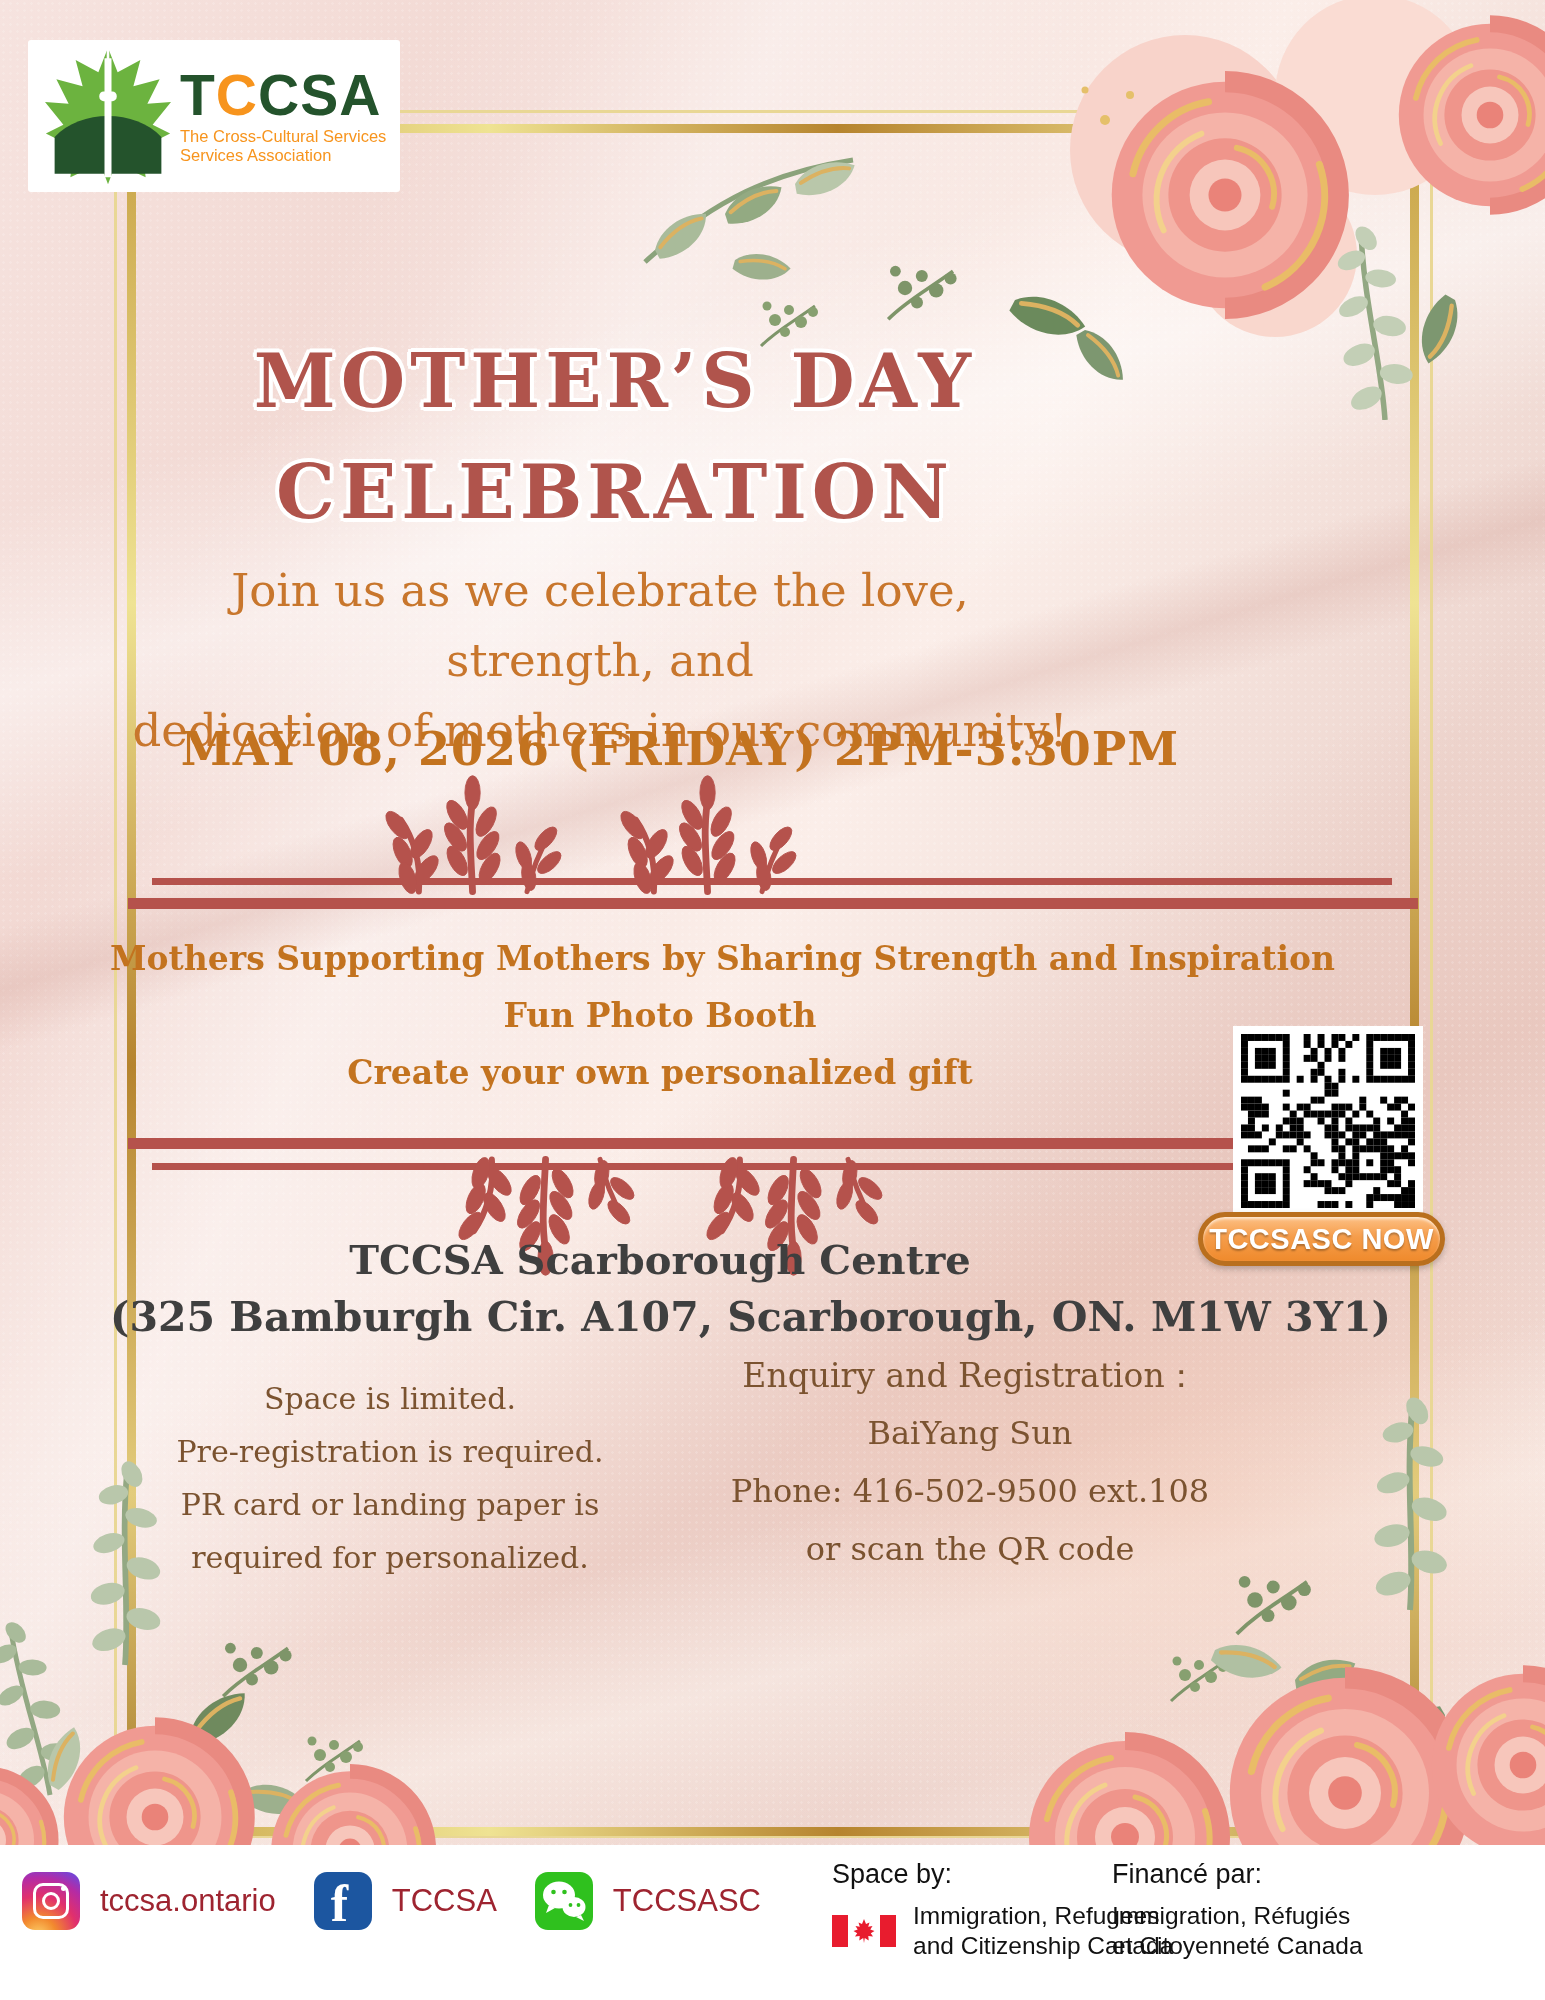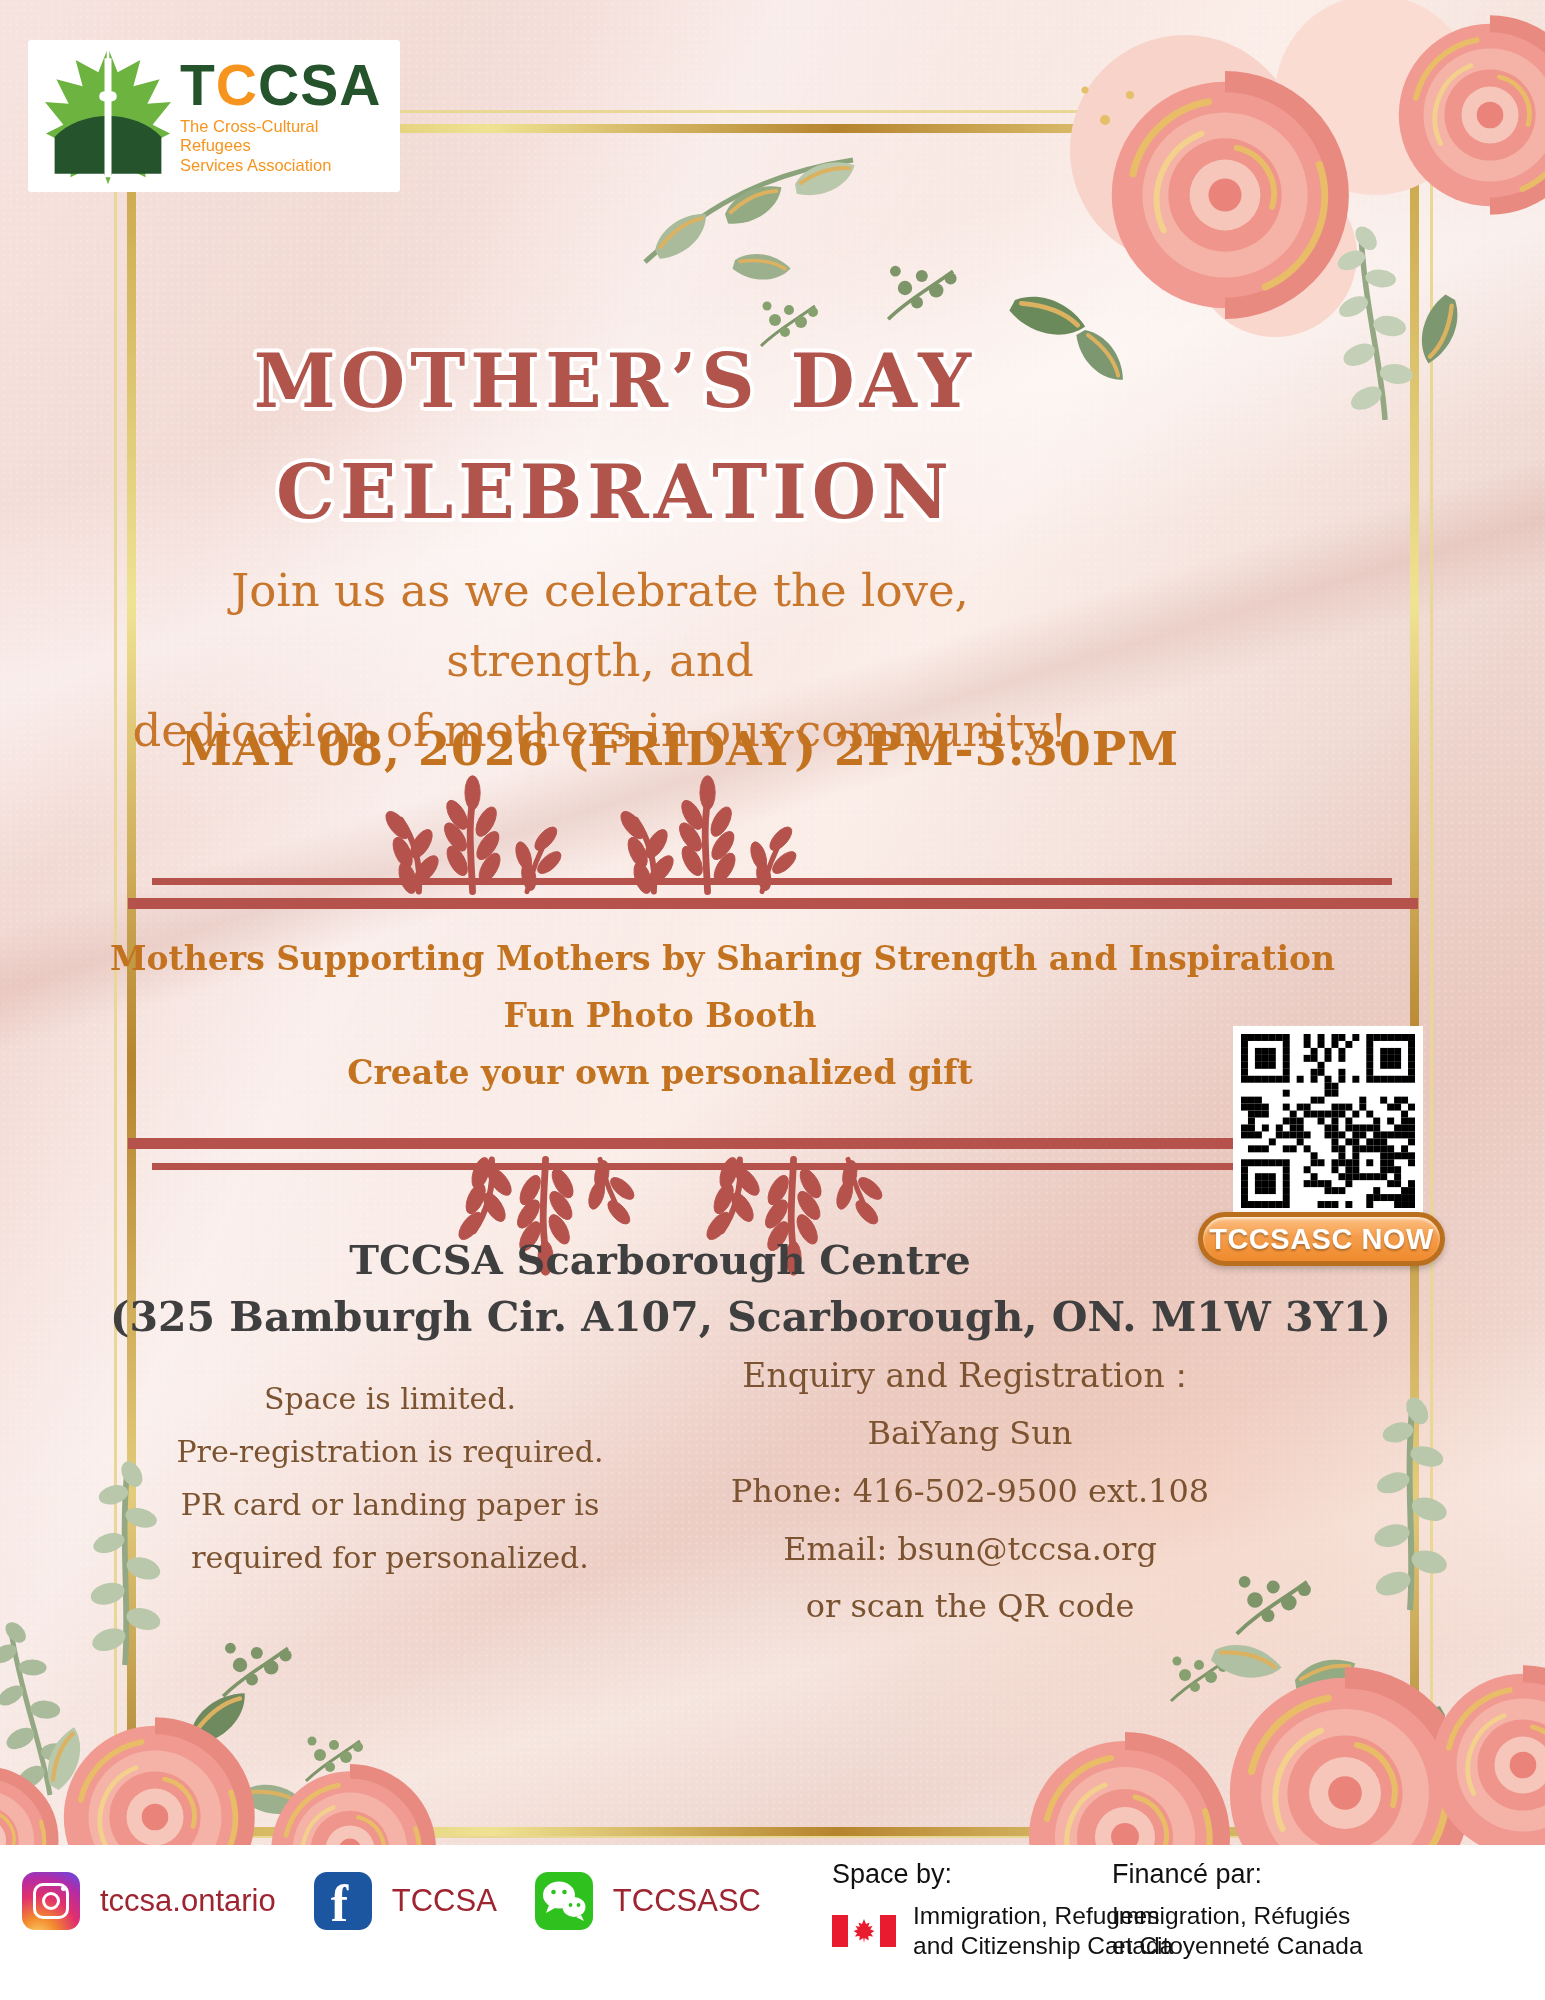--- a/index.html
+++ b/index.html
@@ -258,21 +258,21 @@
     <svg width="132" height="140" viewBox="0 0 150 160">
       <path fill="var(--logo-green)" d="M75,2 L86,30 L112,16 L104,46 L134,38 L120,66 L147,64 L126,90 L146,100 L114,116 L118,150 L84,134 L75,158 L66,134 L32,150 L36,116 L4,100 L24,90 L3,64 L30,66 L16,38 L46,46 L38,16 L64,30 Z"></path>
       <path fill="var(--logo-dark-green)" d="M14,104 C44,72 106,72 136,104 L136,146 L14,146 Z"></path>
       <rect x="71" y="14" width="8" height="136" fill="#fff"></rect>
       <rect x="65" y="52" width="20" height="11" rx="5" fill="#fff"></rect>
       <rect x="73.5" y="2" width="3" height="14" fill="#fff"></rect>
     </svg>
     <div class="logo-text">
       <div class="logo-acronym"><span class="lg-g">T</span><span class="lg-o">C</span><span class="lg-g">CSA</span></div>
       <div class="logo-tagline">
-        <div>The Cross-Cultural Refugees</div>
+        <div>The Cross-Cultural Services</div>
         <div>Services Association</div>
       </div>
     </div>
   </div>
 
   <div class="title-wrap">
     <div>MOTHER’S DAY</div>
     <div>CELEBRATION</div>
   </div>
   <div class="subtitle">
@@ -603,21 +603,20 @@
     <div>Space is limited.</div>
     <div>Pre-registration is required.</div>
     <div>PR card or landing paper is</div>
     <div>required for personalized.</div>
   </div>
 
   <div class="contact">
     <div class="c-head">Enquiry and Registration：</div>
     <div>BaiYang Sun</div>
     <div>Phone: 416-502-9500 ext.108</div>
-    <div>Email: bsun@tccsa.org</div>
     <div>or scan the QR code</div>
   </div>
 
   <div class="footer">
     <div class="social-row">
       <div class="s-icon ig">
         <div class="cam"></div>
           <div class="lens"></div>
           <div class="dot"></div>
       </div>

